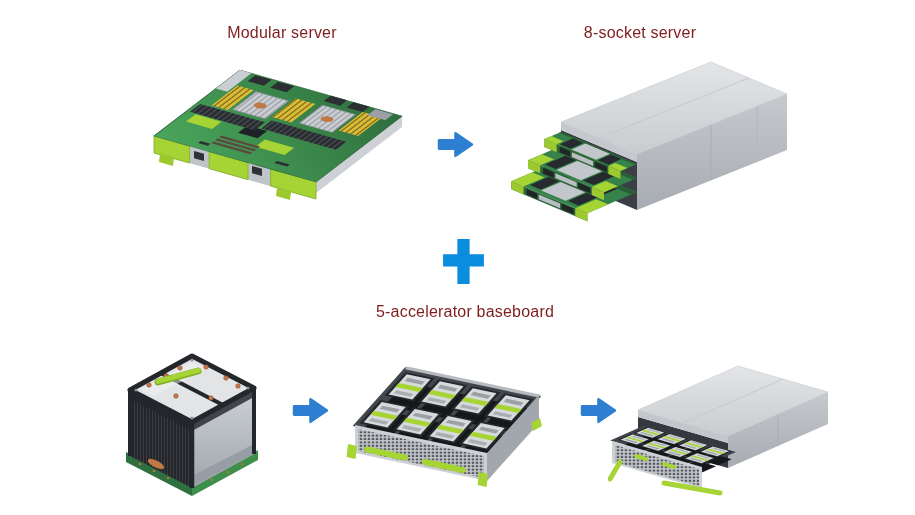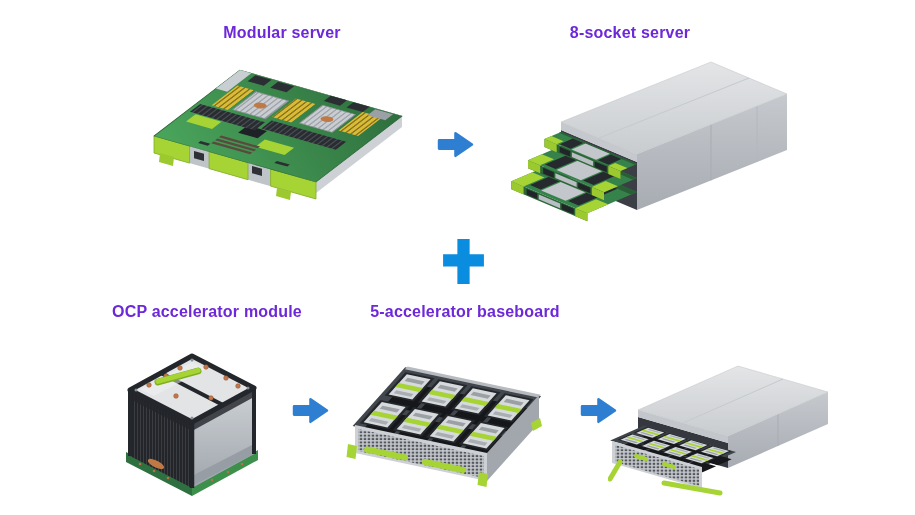--- a/index.html
+++ b/index.html
@@ -2,21 +2,21 @@
 <html><head>
 <meta charset="utf-8">
 <style>
   html,body{margin:0;padding:0;background:#ffffff;}
   .canvas{
     position:relative;width:915px;height:515px;background:#ffffff;overflow:hidden;
     font-family:"Liberation Sans",sans-serif;
   }
   .figure-label{
     position:absolute;width:300px;text-align:center;
-    font-size:16px;font-weight:700;color:#6d28d9;letter-spacing:.2px;
+    font-size:16px;font-weight:400;color:#7f1d1d;letter-spacing:.2px;
   }
   .fig{position:absolute;}
   svg{display:block;}
 </style>
 </head>
 <body>
 
 <div class="canvas">
 
   <svg width="0" height="0" style="position:absolute" aria-hidden="true">
@@ -81,22 +81,21 @@
         <rect x="20" y="15" width="14" height="70" fill="#212428"></rect>
         <rect x="66" y="15" width="16" height="70" fill="#212428"></rect>
         <rect x="36" y="20" width="28" height="60" fill="#b9bec3"></rect>
         <rect x="0" y="0" width="16" height="100" fill="#9cc92e"></rect>
         <rect x="84" y="0" width="16" height="100" fill="#9cc92e"></rect>
       </g>
     </defs>
   </svg>
 
   <div class="figure-label" style="left:132px;top:24px">Modular server</div>
-  <div class="figure-label" style="left:480px;top:24px">8-socket server</div>
-  <div class="figure-label" style="left:57px;top:303px">OCP accelerator module</div>
+  <div class="figure-label" style="left:490px;top:24px">8-socket server</div>
   <div class="figure-label" style="left:315px;top:303px">5-accelerator baseboard</div>
 
   <svg class="fig" style="left:150px;top:62px" width="258" height="156" viewBox="0 0 258 156">
     <g>
       <polygon points="166,120 252,54 252,65 166,131" fill="#cdd1d6"></polygon>
       <polygon points="4,74 166,120 166,137 4,91" fill="#bfc4c9"></polygon>
       <polygon points="4,74 39.6,84.1 39.6,101.1 4,91" fill="#a6d435" stroke="#7fae22" stroke-width="0.8"></polygon>
       <polygon points="44,89 54,91.8 54,99 44,96.2" fill="#2e3135"></polygon>
       <polygon points="59.1,89.6 98,100.7 98,117.7 59.1,106.6" fill="#a6d435" stroke="#7fae22" stroke-width="0.8"></polygon>
       <polygon points="102,104 112,106.8 112,114 102,111.2" fill="#2e3135"></polygon>

